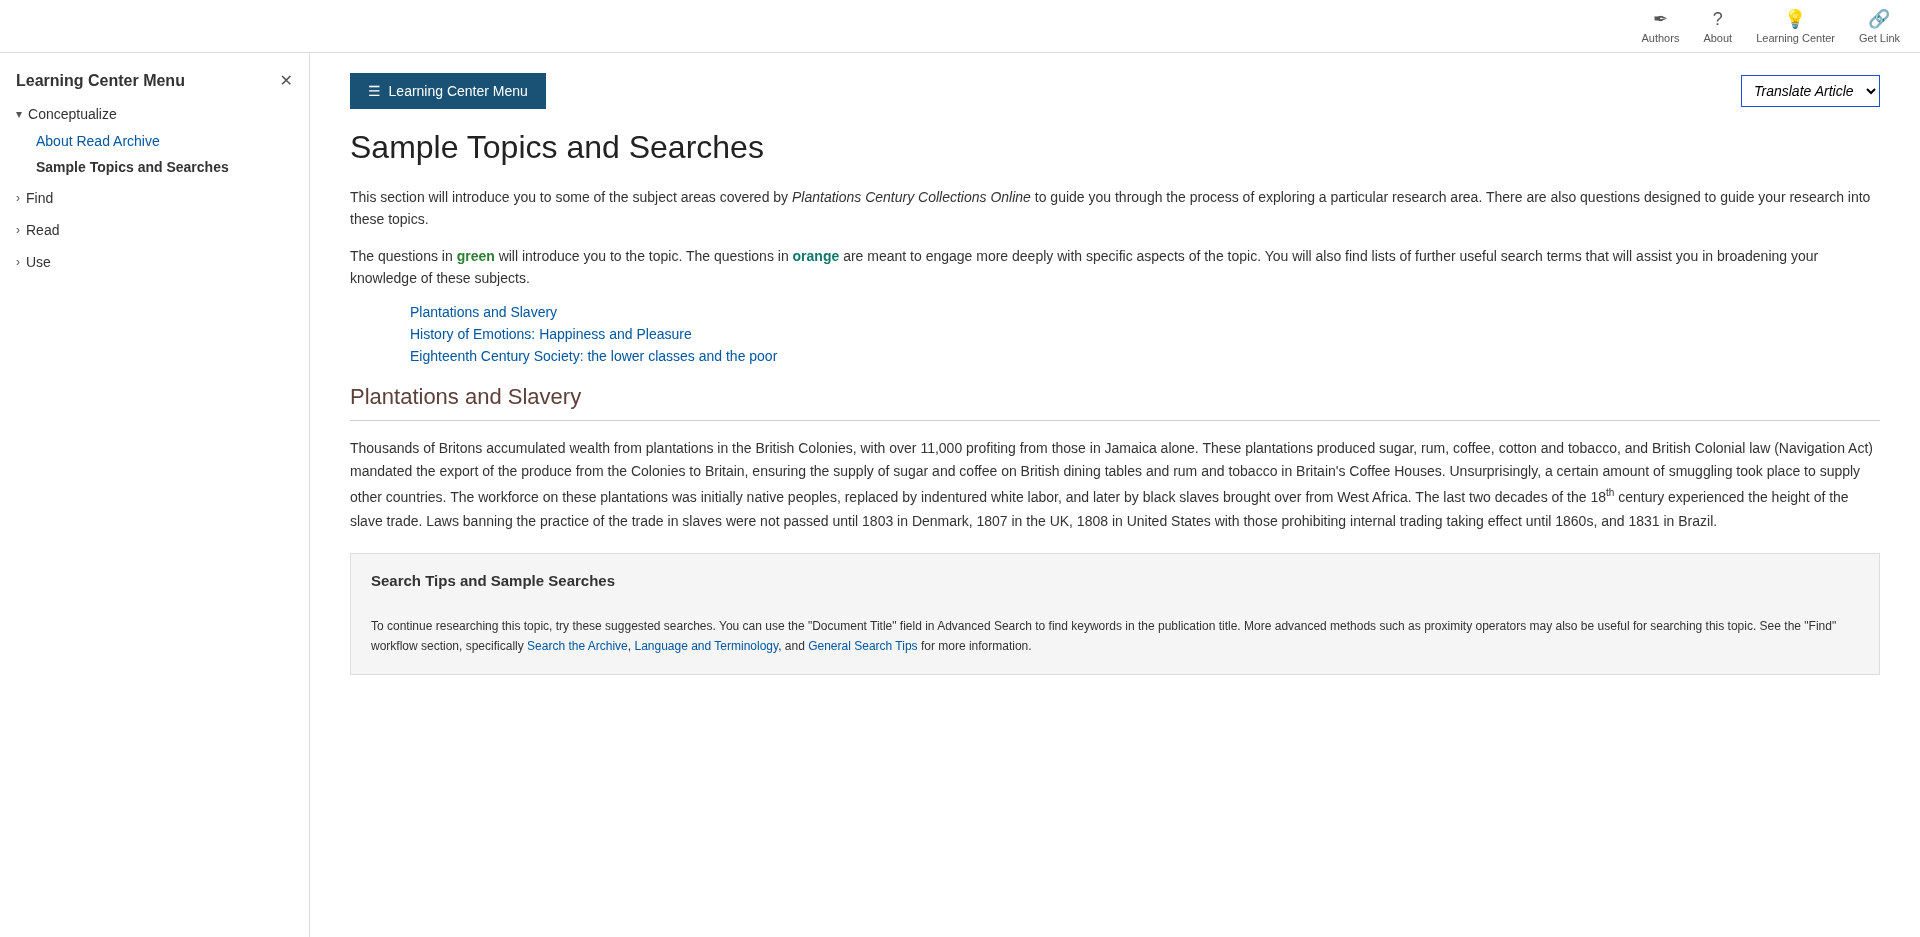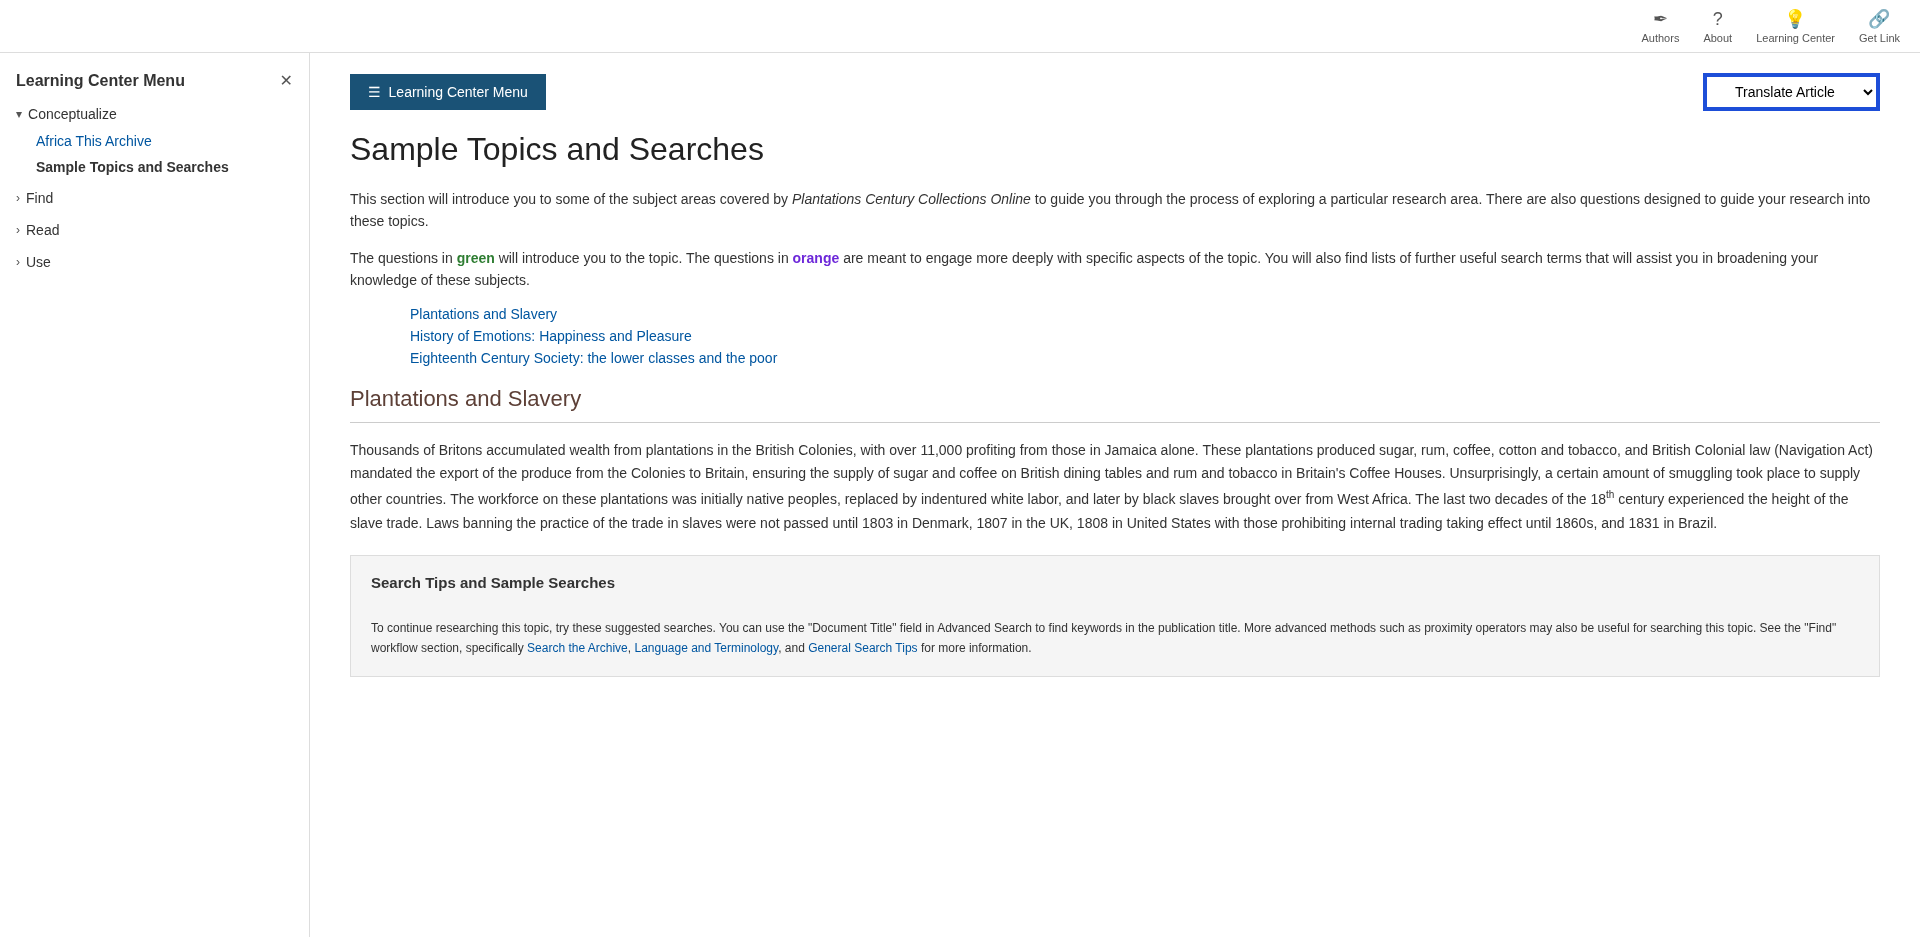--- a/index.html
+++ b/index.html
@@ -117,25 +117,26 @@
       border: none;
       padding: 10px 18px;
       cursor: pointer;
       font-size: 14px;
       display: flex;
       align-items: center;
       gap: 8px;
     }
 
     .translate-select {
-      padding: 6px 24px;
-      font-size: 14px;
-      border: 4px solid #1d4ed8;
+      padding: 6px 8px;
+      font-size: 14px;
+      border: 1px solid #1d4ed8;
       background: #fff;
       cursor: pointer;
+      font-style: italic;
     }
 
     
     .article-title {
       font-size: 32px;
       font-weight: normal;
       color: #222;
       margin-bottom: 20px;
     }
     .article-intro {
@@ -147,21 +148,21 @@
     .article-intro em {
       font-style: italic;
     }
     .color-note {
       font-size: 14px;
       line-height: 1.6;
       color: #333;
       margin-bottom: 14px;
     }
     .green-text { color: #2e7d32; font-weight: bold; }
-    .orange-text { color: #6d28d9; font-weight: bold; }
+    .orange-text { color: #0f766e; font-weight: bold; }
 
     .topic-links {
       margin: 14px 0 20px 60px;
       list-style: none;
     }
     .topic-links li {
       margin-bottom: 6px;
     }
     .topic-links li a {
       color: #0056a0;
@@ -240,21 +241,21 @@
     <div class="sidebar-header">
       <span class="sidebar-title">Learning Center Menu</span>
       <button class="sidebar-close">✕</button>
     </div>
 
     <div class="sidebar-section">
       <div class="sidebar-section-header">
         <span class="chevron">▾</span>
         <span>Conceptualize</span>
       </div>
-      <div class="sidebar-sub-item">Africa This Archive</div>
+      <div class="sidebar-sub-item">About Read Archive</div>
       <div class="sidebar-sub-item active">Sample Topics and Searches</div>
     </div>
 
     <div class="sidebar-section">
       <div class="sidebar-section-header">
         <span class="chevron">›</span>
         <span>Find</span>
       </div>
     </div>
 

